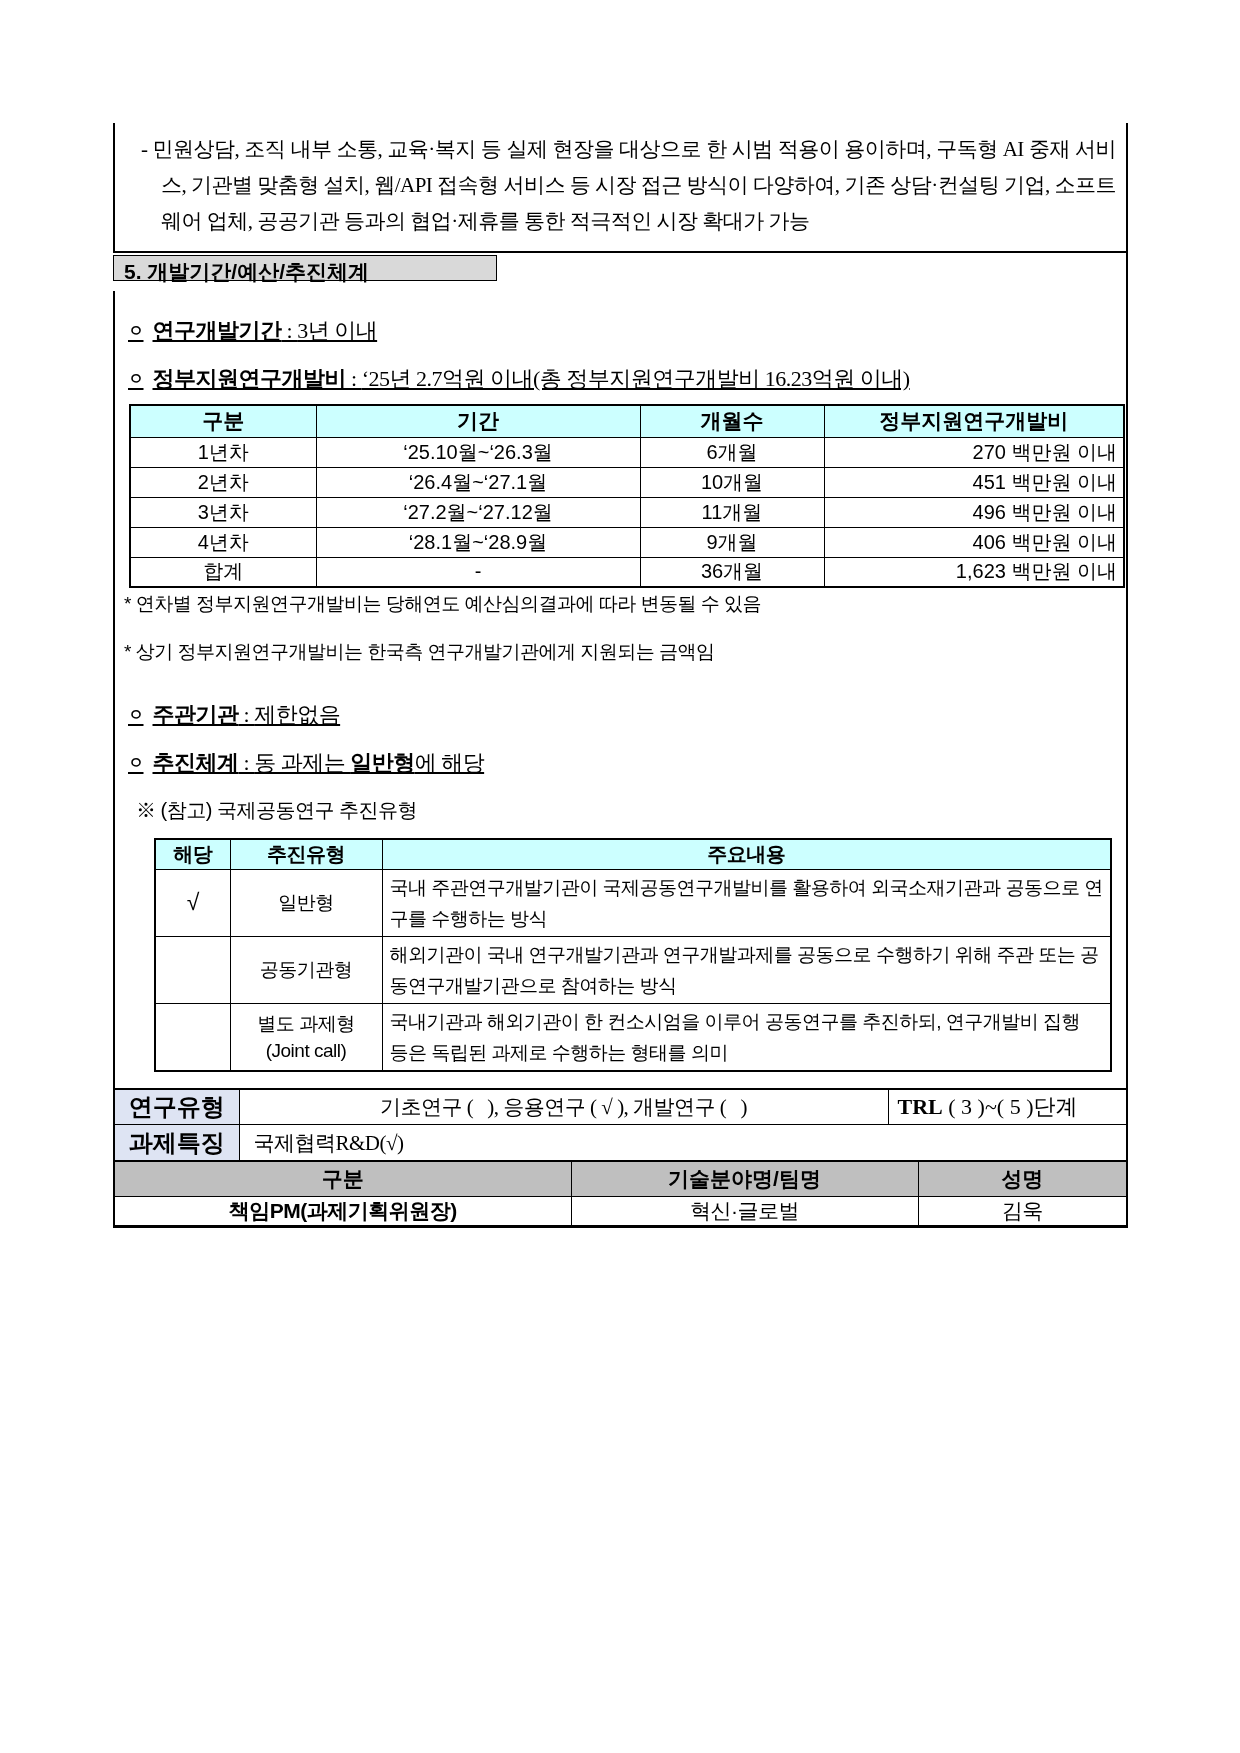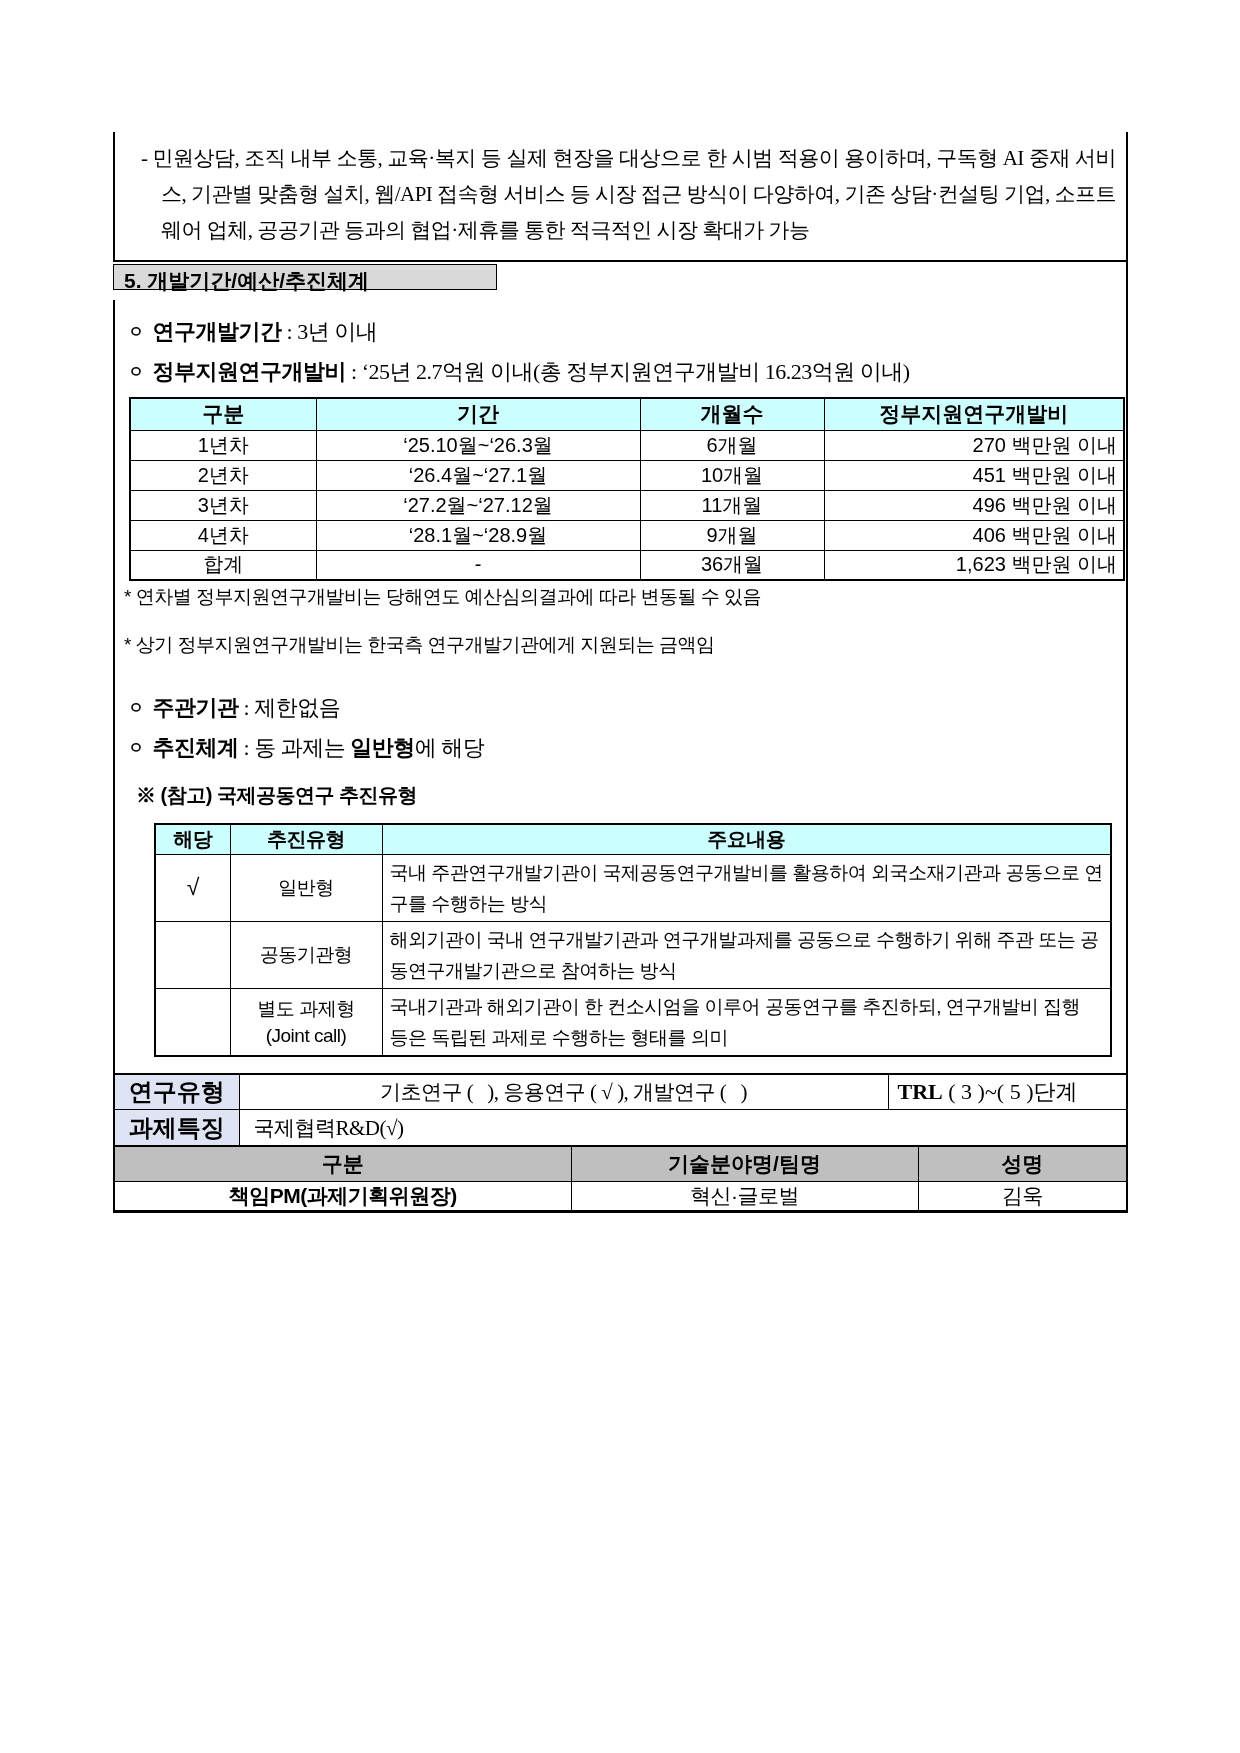--- a/index.html
+++ b/index.html
@@ -2,21 +2,21 @@
 <html><head>
 <meta charset="utf-8">
 <style>
   * { box-sizing: border-box; margin: 0; padding: 0; }
   body { background: #ffffff; }
   .page {
     width: 1240px; height: 1753px; position: relative;
     background: #ffffff; color: #000;
     font-family: "Liberation Serif", serif;
   }
-  .content { position: absolute; left: 113px; top: 132px; width: 1015px; }
+  .content { position: absolute; left: 113px; top: 123px; width: 1015px; }
 
   
   .para-box {
     border-left: 2px solid #000; border-right: 2px solid #000; border-bottom: 2px solid #000;
     padding: 8px 10px 12px 26px;
   }
   .hang {
     font-size: 21px; line-height: 36px; text-align: justify;
     text-indent: -20px; padding-left: 20px; letter-spacing: -0.5px;
   }
@@ -29,42 +29,42 @@
     font-family: "Liberation Sans", sans-serif; font-weight: bold;
     font-size: 21px; line-height: 32px; padding-left: 10px;
   }
 
   
   .body-box {
     border-left: 2px solid #000; border-right: 2px solid #000;
     padding-top: 8px;
   }
 
-  .bullet { font-size: 22px; line-height: 33px; margin: 7px 0 3px 13px; letter-spacing: -0.5px; }
+  .bullet { font-size: 22px; line-height: 33px; margin: 15px 0 3px 13px; letter-spacing: -0.5px; text-decoration: underline; }
   .marker { font-family: "Liberation Sans", sans-serif; font-size: 16px; font-weight: bold; margin-right: 9px; vertical-align: 2px; }
   .blabel { font-weight: bold; }
   .bullet .bold-part { font-weight: bold; }
 
   table { border-collapse: collapse; }
 
   
   .t1 {
     margin: 9px 3px 0 14px; width: 996px; border: 2px solid #000;
     font-family: "Liberation Sans", sans-serif; font-size: 20px;
   }
   .t1 th { background: #ccffff; border: 1px solid #000; height: 32px; font-size: 21px; }
   .t1 td { border: 1px solid #000; height: 30px; text-align: center; }
   .t1 td.money { text-align: right; padding-right: 6px; }
 
   .footnote { font-family: "Liberation Sans", sans-serif; font-size: 19px; line-height: 32px; margin-left: 9px; letter-spacing: -0.5px; }
   .fn-first { margin-top: 16px; }
 
   .bullet.host { margin-top: 30px; }
   .ref-heading {
-    font-family: "Liberation Sans", sans-serif; font-weight: bold;
+    font-family: "Liberation Sans", sans-serif; font-weight: normal;
     font-size: 20px; margin: 18px 0 0 21px; letter-spacing: -0.5px;
   }
 
   
   .t2 {
     margin: 14px 0 16px 39px; width: 958px; border: 2px solid #000;
     font-family: "Liberation Sans", sans-serif; font-size: 19px; letter-spacing: -0.5px;
   }
   .t2 th { background: #ccffff; border: 1px solid #000; height: 30px; font-size: 20px; }
   .t2 td { border: 1px solid #000; text-align: center; padding: 2px 0; }

